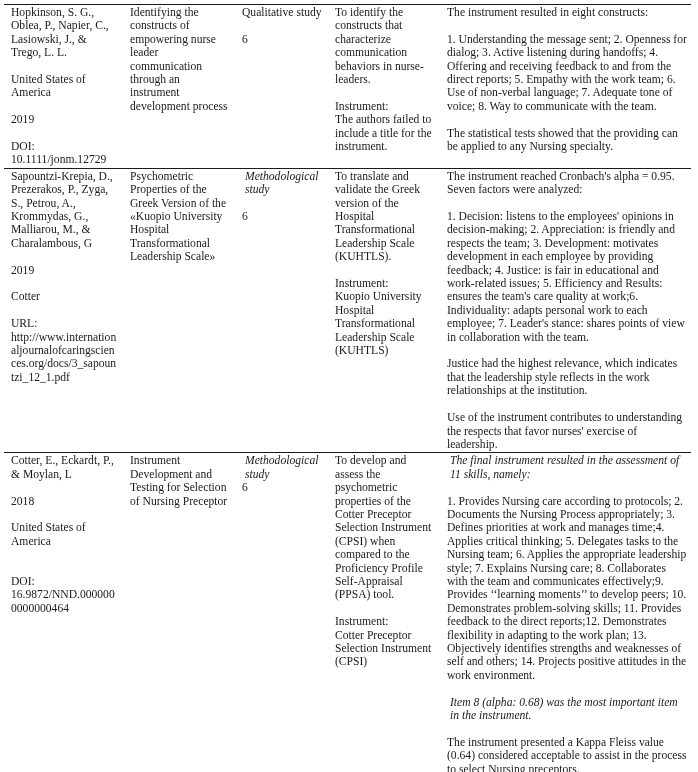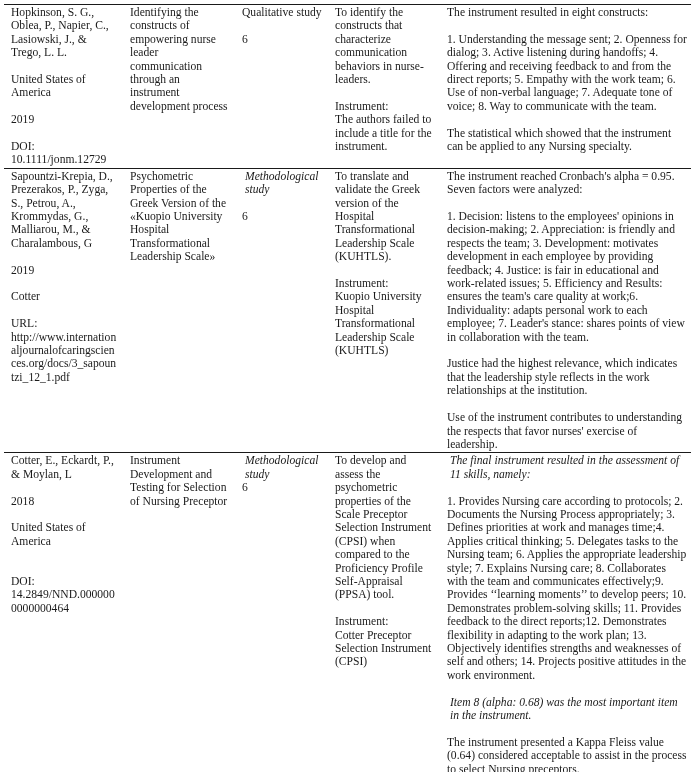--- a/index.html
+++ b/index.html
@@ -64,21 +64,21 @@
         <p class="p">To identify the constructs that characterize communication behaviors in nurse-leaders.</p>
         <div class="gap"></div>
         <p class="p">Instrument:</p>
         <p class="p">The authors failed to include a title for the instrument.</p>
       </td>
       <td>
         <p class="p">The instrument resulted in eight constructs:</p>
         <div class="gap"></div>
         <p class="p">1. Understanding the message sent; 2. Openness for dialog; 3. Active listening during handoffs; 4. Offering and receiving feedback to and from the direct reports; 5. Empathy with the work team; 6. Use of non-verbal language; 7. Adequate tone of voice; 8. Way to communicate with the team.</p>
         <div class="gap"></div>
-        <p class="p">The statistical which showed that the instrument can be applied to any Nursing specialty.</p>
+        <p class="p">The statistical tests showed that the providing can be applied to any Nursing specialty.</p>
         <div class="gap"></div>
       </td>
     </tr>
 
     <tr>
       <td>
         <p class="p">Sapountzi-Krepia, D., Prezerakos, P., Zyga, S., Petrou, A., Krommydas, G., Malliarou, M., &amp; Charalambous, G</p>
         <div class="gap"></div>
         <p class="p">2019</p>
         <div class="gap"></div>
@@ -115,31 +115,31 @@
     <tr class="last">
       <td>
         <p class="p">Cotter, E., Eckardt, P., &amp; Moylan, L</p>
         <div class="gap"></div>
         <p class="p">2018</p>
         <div class="gap"></div>
         <p class="p">United States of America</p>
         <div class="gap"></div>
         <div class="gap"></div>
         <p class="p">DOI:</p>
-        <p class="p bk">14.2849/NND.0000000000000464</p>
+        <p class="p bk">16.9872/NND.0000000000000464</p>
       </td>
       <td>
         <p class="p it">Instrument Development and Testing for Selection of Nursing Preceptor</p>
       </td>
       <td>
         <p class="p ind">Methodological study</p>
         <p class="p">6</p>
       </td>
       <td>
-        <p class="p">To develop and assess the psychometric properties of the Scale Preceptor Selection Instrument (CPSI) when compared to the Proficiency Profile Self-Appraisal (PPSA) tool.</p>
+        <p class="p">To develop and assess the psychometric properties of the Cotter Preceptor Selection Instrument (CPSI) when compared to the Proficiency Profile Self-Appraisal (PPSA) tool.</p>
         <div class="gap"></div>
         <p class="p">Instrument:</p>
         <p class="p">Cotter Preceptor Selection Instrument (CPSI)</p>
       </td>
       <td>
         <p class="p ind">The final instrument resulted in the assessment of 11 skills, namely:</p>
         <div class="gap"></div>
         <p class="p">1. Provides Nursing care according to protocols; 2. Documents the Nursing Process appropriately; 3. Defines priorities at work and manages time;4. Applies critical thinking; 5. Delegates tasks to the Nursing team; 6. Applies the appropriate leadership style; 7. Explains Nursing care; 8. Collaborates with the team and communicates effectively;9. Provides ‘‘learning moments’’ to develop peers; 10. Demonstrates problem-solving skills; 11. Provides feedback to the direct reports;12. Demonstrates flexibility in adapting to the work plan; 13. Objectively identifies strengths and weaknesses of self and others; 14. Projects positive attitudes in the work environment.</p>
         <div class="gap"></div>
         <p class="p ind">Item 8 (alpha: 0.68) was the most important item in the instrument.</p>

